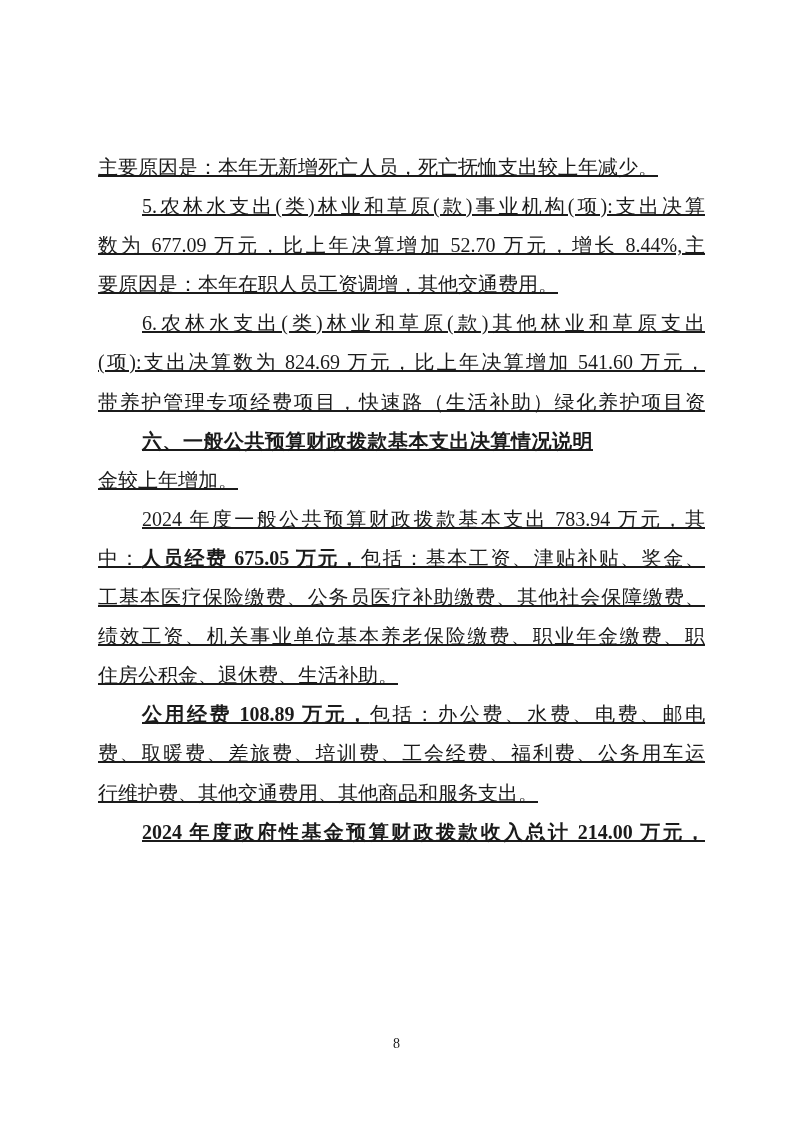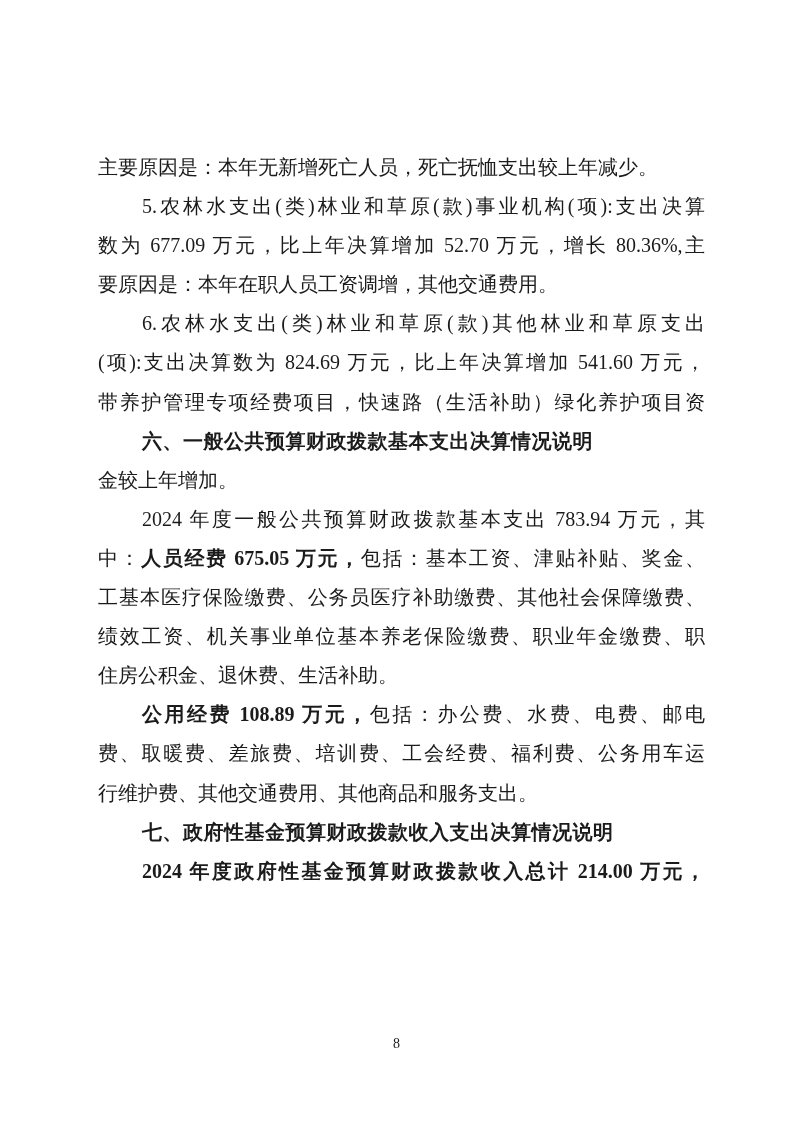--- a/index.html
+++ b/index.html
@@ -21,20 +21,21 @@
     top: 148px;
     width: 607px;
     font-size: 20px;
     color: #1b1b1b;
   }
   .line {
     height: 39.1px;
     line-height: 39.1px;
     text-align: left;
     white-space: normal;
+    text-decoration: underline;
   }
   .line.justify {
     text-align: justify;
     text-align-last: justify;
   }
   .line.indent {
     text-indent: 44px;
   }
   .line.heading {
     font-family: "Liberation Sans", "DejaVu Sans", sans-serif;
@@ -56,32 +57,31 @@
     font-family: "Liberation Serif", "DejaVu Serif", serif;
   }
 </style>
 </head>
 <body>
 
 <div class="page" style="background: rgb(255, 255, 255); color: rgb(27, 27, 27);">
   <div class="doc-body" id="doc-body">
       <div class="line"><span>主要原因是：本年无新增死亡人员，死亡抚恤支出较上年减少。</span></div>
       <div class="line indent justify"><span>5.农林水支出(类)林业和草原(款)事业机构(项):支出决算</span></div>
-      <div class="line justify"><span>数为 677.09 万元，比上年决算增加 52.70 万元，增长 80.36%,主</span></div>
+      <div class="line justify"><span>数为 677.09 万元，比上年决算增加 52.70 万元，增长 8.44%,主</span></div>
       <div class="line"><span>要原因是：本年在职人员工资调增，其他交通费用。</span></div>
       <div class="line indent justify"><span>6.农林水支出(类)林业和草原(款)其他林业和草原支出</span></div>
       <div class="line justify"><span>(项):支出决算数为 824.69 万元，比上年决算增加 541.60 万元，</span></div>
       <div class="line justify"><span>带养护管理专项经费项目，快速路（生活补助）绿化养护项目资</span></div>
       <div class="line indent heading"><span class="seg-bold">六、一般公共预算财政拨款基本支出决算情况说明</span></div>
       <div class="line"><span>金较上年增加。</span></div>
       <div class="line indent justify"><span>2024 年度一般公共预算财政拨款基本支出 783.94 万元，其</span></div>
       <div class="line justify"><span>中：</span><span class="seg-bold">人员经费 675.05 万元，</span><span>包括：基本工资、津贴补贴、奖金、</span></div>
       <div class="line justify"><span>工基本医疗保险缴费、公务员医疗补助缴费、其他社会保障缴费、</span></div>
       <div class="line justify"><span>绩效工资、机关事业单位基本养老保险缴费、职业年金缴费、职</span></div>
       <div class="line"><span>住房公积金、退休费、生活补助。</span></div>
       <div class="line indent justify"><span class="seg-bold">公用经费 108.89 万元，</span><span>包括：办公费、水费、电费、邮电</span></div>
       <div class="line justify"><span>费、取暖费、差旅费、培训费、工会经费、福利费、公务用车运</span></div>
       <div class="line"><span>行维护费、其他交通费用、其他商品和服务支出。</span></div>
-      <div class="line indent heading"><span class="seg-bold">七、政府性基金预算财政拨款收入支出决算情况说明</span></div>
       <div class="line indent justify"><span class="seg-bold">2024 年度政府性基金预算财政拨款收入总计 214.00 万元，</span></div>
     </div>
   <div class="page-number">8</div>
 </div>
 
 </body></html>

